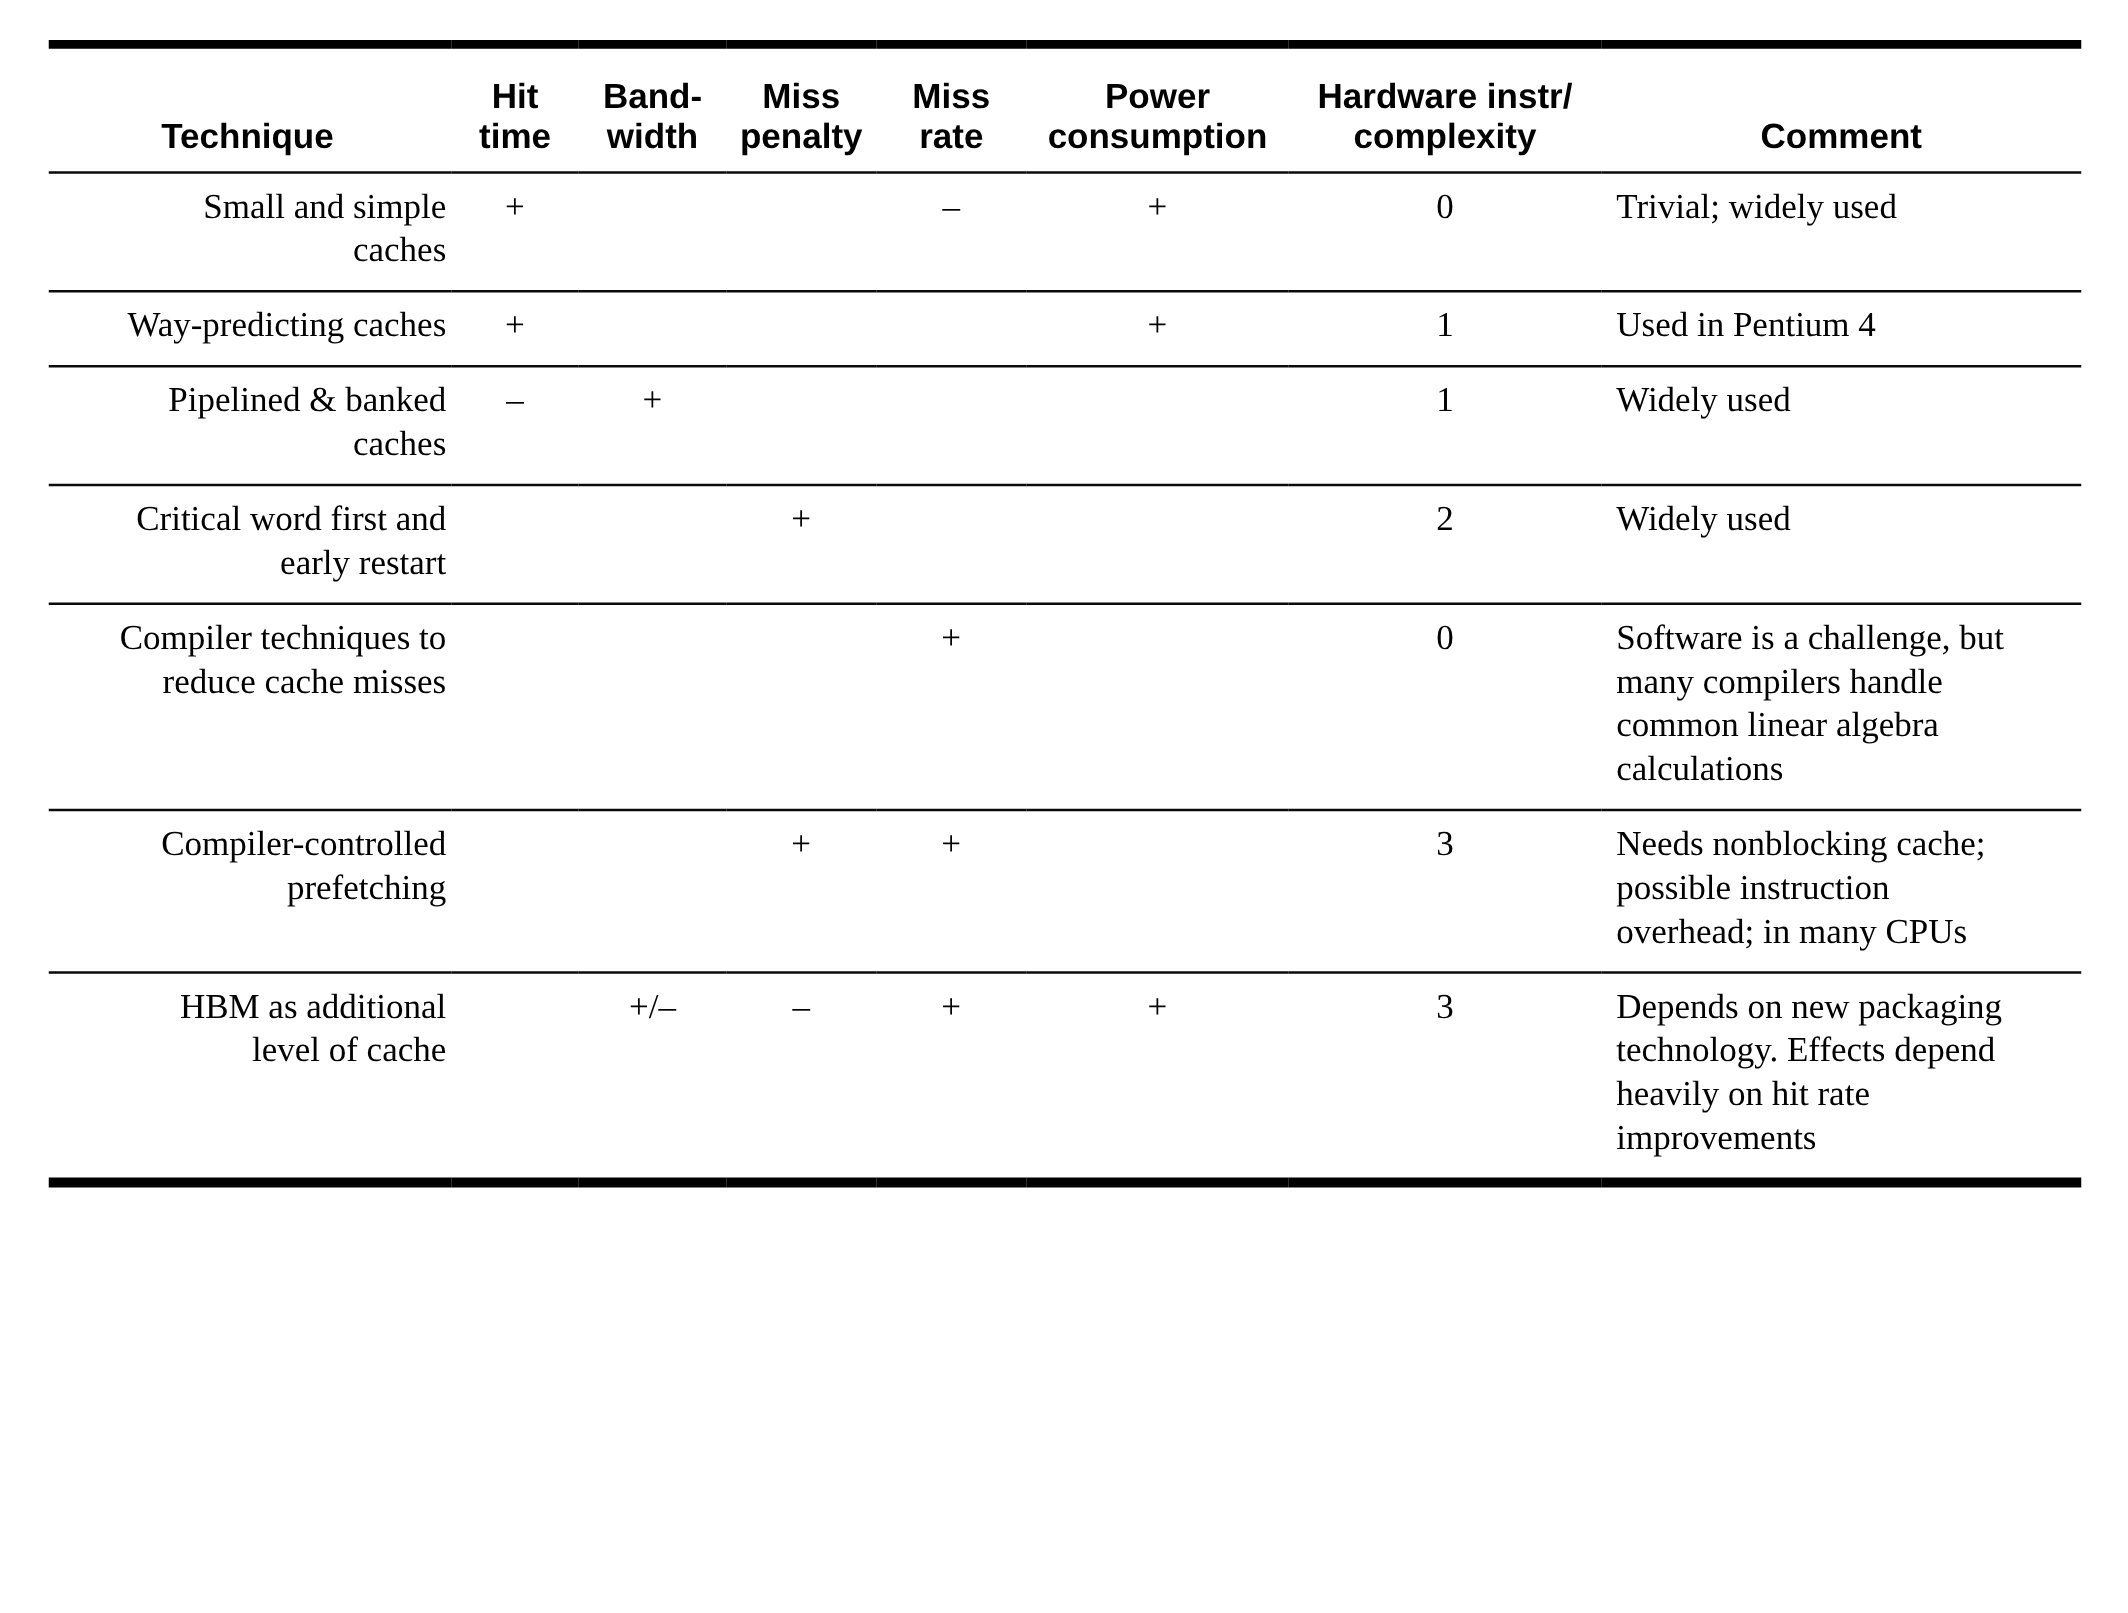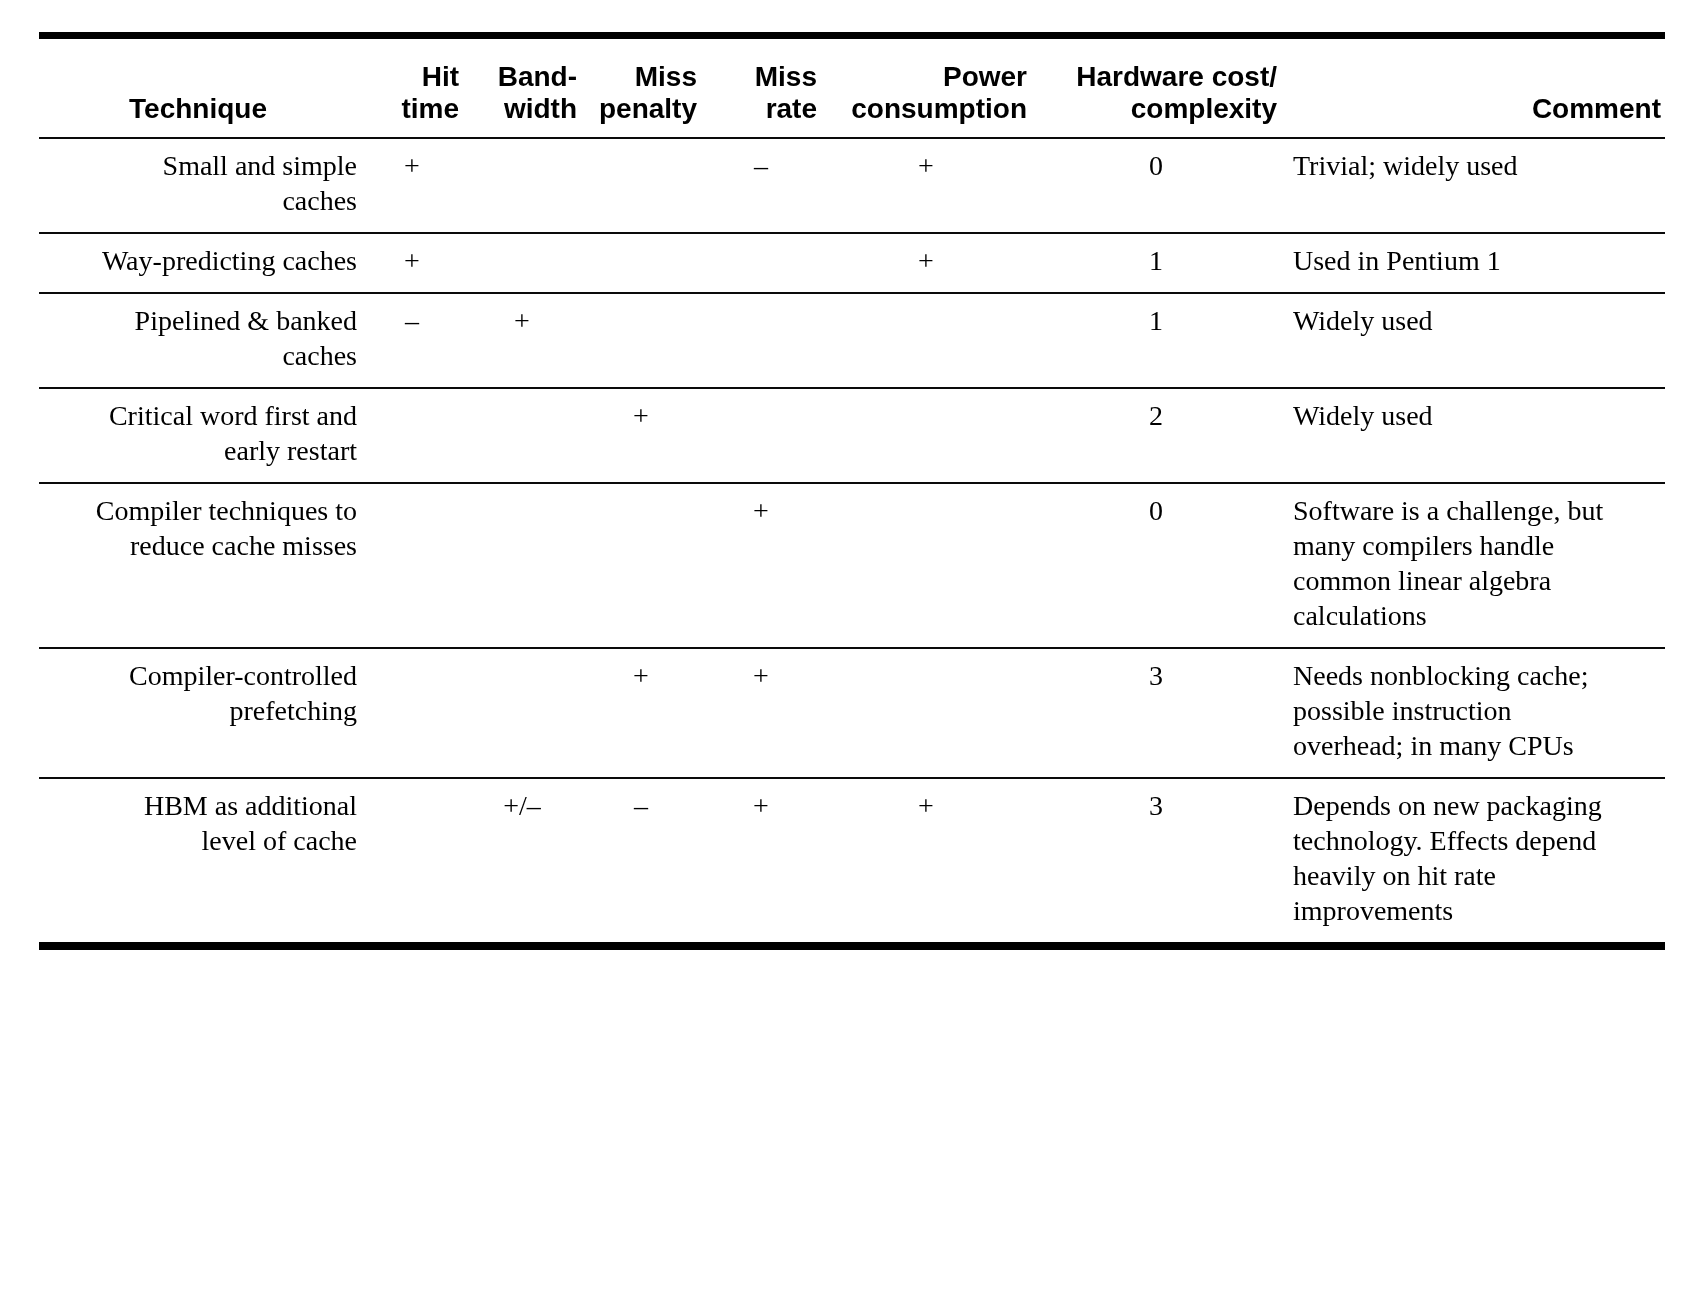--- a/index.html
+++ b/index.html
@@ -33,21 +33,21 @@
   col.c5 { width: 210px; }
   col.c6 { width: 250px; }
   col.c7 { width: 384px; }
 
   thead th {
     font-family: "Liberation Sans", "DejaVu Sans", sans-serif;
     font-weight: bold;
     font-size: 28px;
     line-height: 32px;
     vertical-align: bottom;
-    text-align: right;
+    text-align: center;
     white-space: pre-line;
     padding: 22px 4px 12px 4px;
     border-bottom: 2px solid #0a0a0a;
   }
   thead th:first-child {
     text-align: center;
     padding-left: 0;
   }
 
   tbody td {
@@ -96,21 +96,21 @@
           <th>Hit
 time</th>
           <th>Band-
 width</th>
           <th>Miss
 penalty</th>
           <th>Miss
 rate</th>
           <th>Power
 consumption</th>
-          <th>Hardware cost/
+          <th>Hardware instr/
 complexity</th>
           <th>Comment</th>
         </tr>
     </thead>
     <tbody>
         <tr>
           <td>Small and simple
 caches</td>
           <td>+</td>
           <td></td>
@@ -121,21 +121,21 @@
           <td>Trivial; widely used</td>
         </tr>
         <tr>
           <td>Way-predicting caches</td>
           <td>+</td>
           <td></td>
           <td></td>
           <td></td>
           <td>+</td>
           <td>1</td>
-          <td>Used in Pentium 1</td>
+          <td>Used in Pentium 4</td>
         </tr>
         <tr>
           <td>Pipelined &amp; banked
 caches</td>
           <td>–</td>
           <td>+</td>
           <td></td>
           <td></td>
           <td></td>
           <td>1</td>

